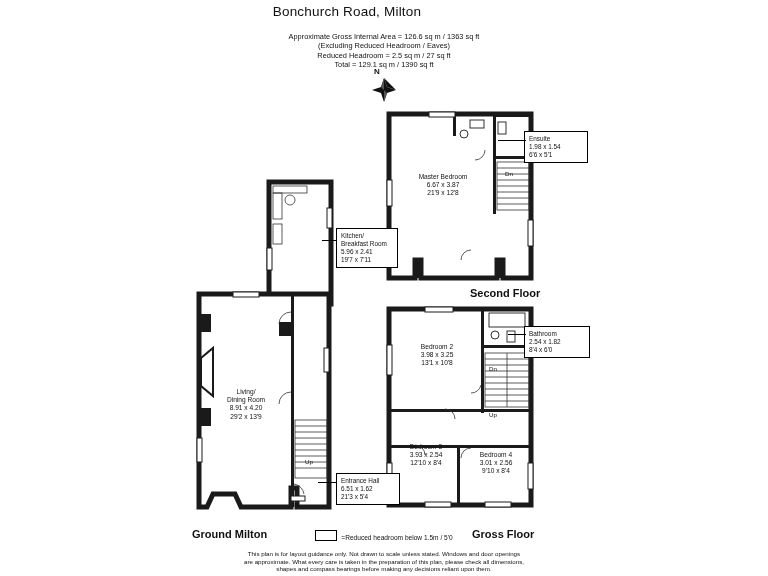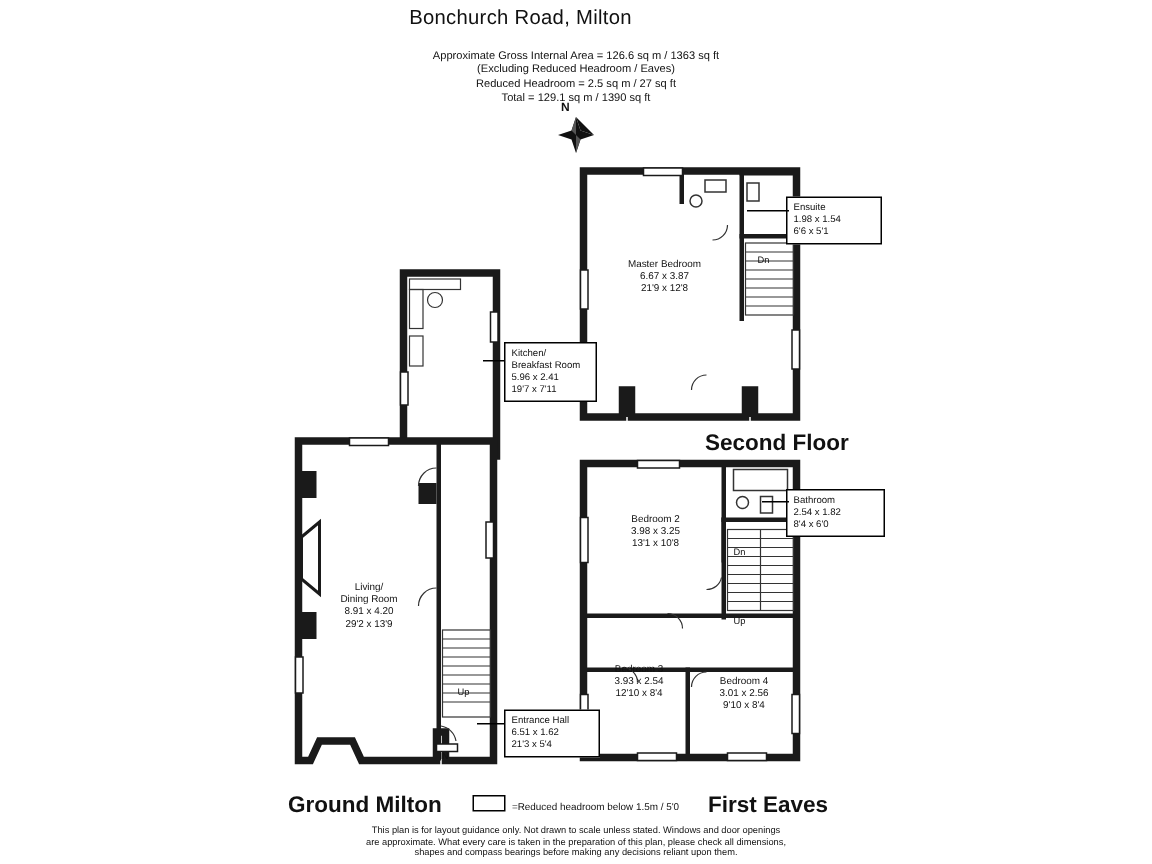--- a/index.html
+++ b/index.html
@@ -25,21 +25,21 @@
   #compass{left:360px;top:68px;width:48px;height:40px;}
   .compass-label{
     position:absolute;left:14px;top:-1px;font-size:8px;font-weight:700;
   }
 
   
   .roomlabel{
     text-align:center;font-size:6.6px;line-height:8.2px;color:#111;
   }
   .roomlabel .nm{font-weight:400;}
-  .floorlabel{font-size:15px;font-weight:700;}
+  .floorlabel{font-size:11px;font-weight:700;}
   .tinylabel{font-size:6px;}
   .dirlabel{font-size:6.2px;}
 
   
   .callout{
     border:1px solid #000;background:#fff;
     font-size:6.4px;line-height:8px;padding:3px 4px;text-align:left;
   }
 
   
@@ -185,21 +185,21 @@
 
     <div class="abs roomlabel" style="left:76px;top:146px;width:70px;">
       <div class="nm">Bedroom 4</div>
       <div>3.01 x 2.56</div>
       <div>9'10 x 8'4</div>
     </div>
 
     <div class="abs dirlabel" style="left:104px;top:60px;">Dn</div>
     <div class="abs dirlabel" style="left:104px;top:106px;">Up</div>
   </div>
-  <div class="abs floorlabel" style="left:472px;top:528px;">First Eaves</div>
+  <div class="abs floorlabel" style="left:472px;top:528px;">Gross Floor</div>
 
   <div class="abs callout" style="left:524px;top:326px;width:56px;">
     <div>Bathroom</div>
     <div>2.54 x 1.82</div>
     <div>8'4 x 6'0</div>
   </div>
   <div class="abs" style="left:508px;top:334px;width:18px;height:1px;background:#000;"></div>
 
   <div class="abs" style="left:265px;top:178px;width:70px;height:130px;">
     <svg width="70" height="130" viewBox="0 0 70 130">

